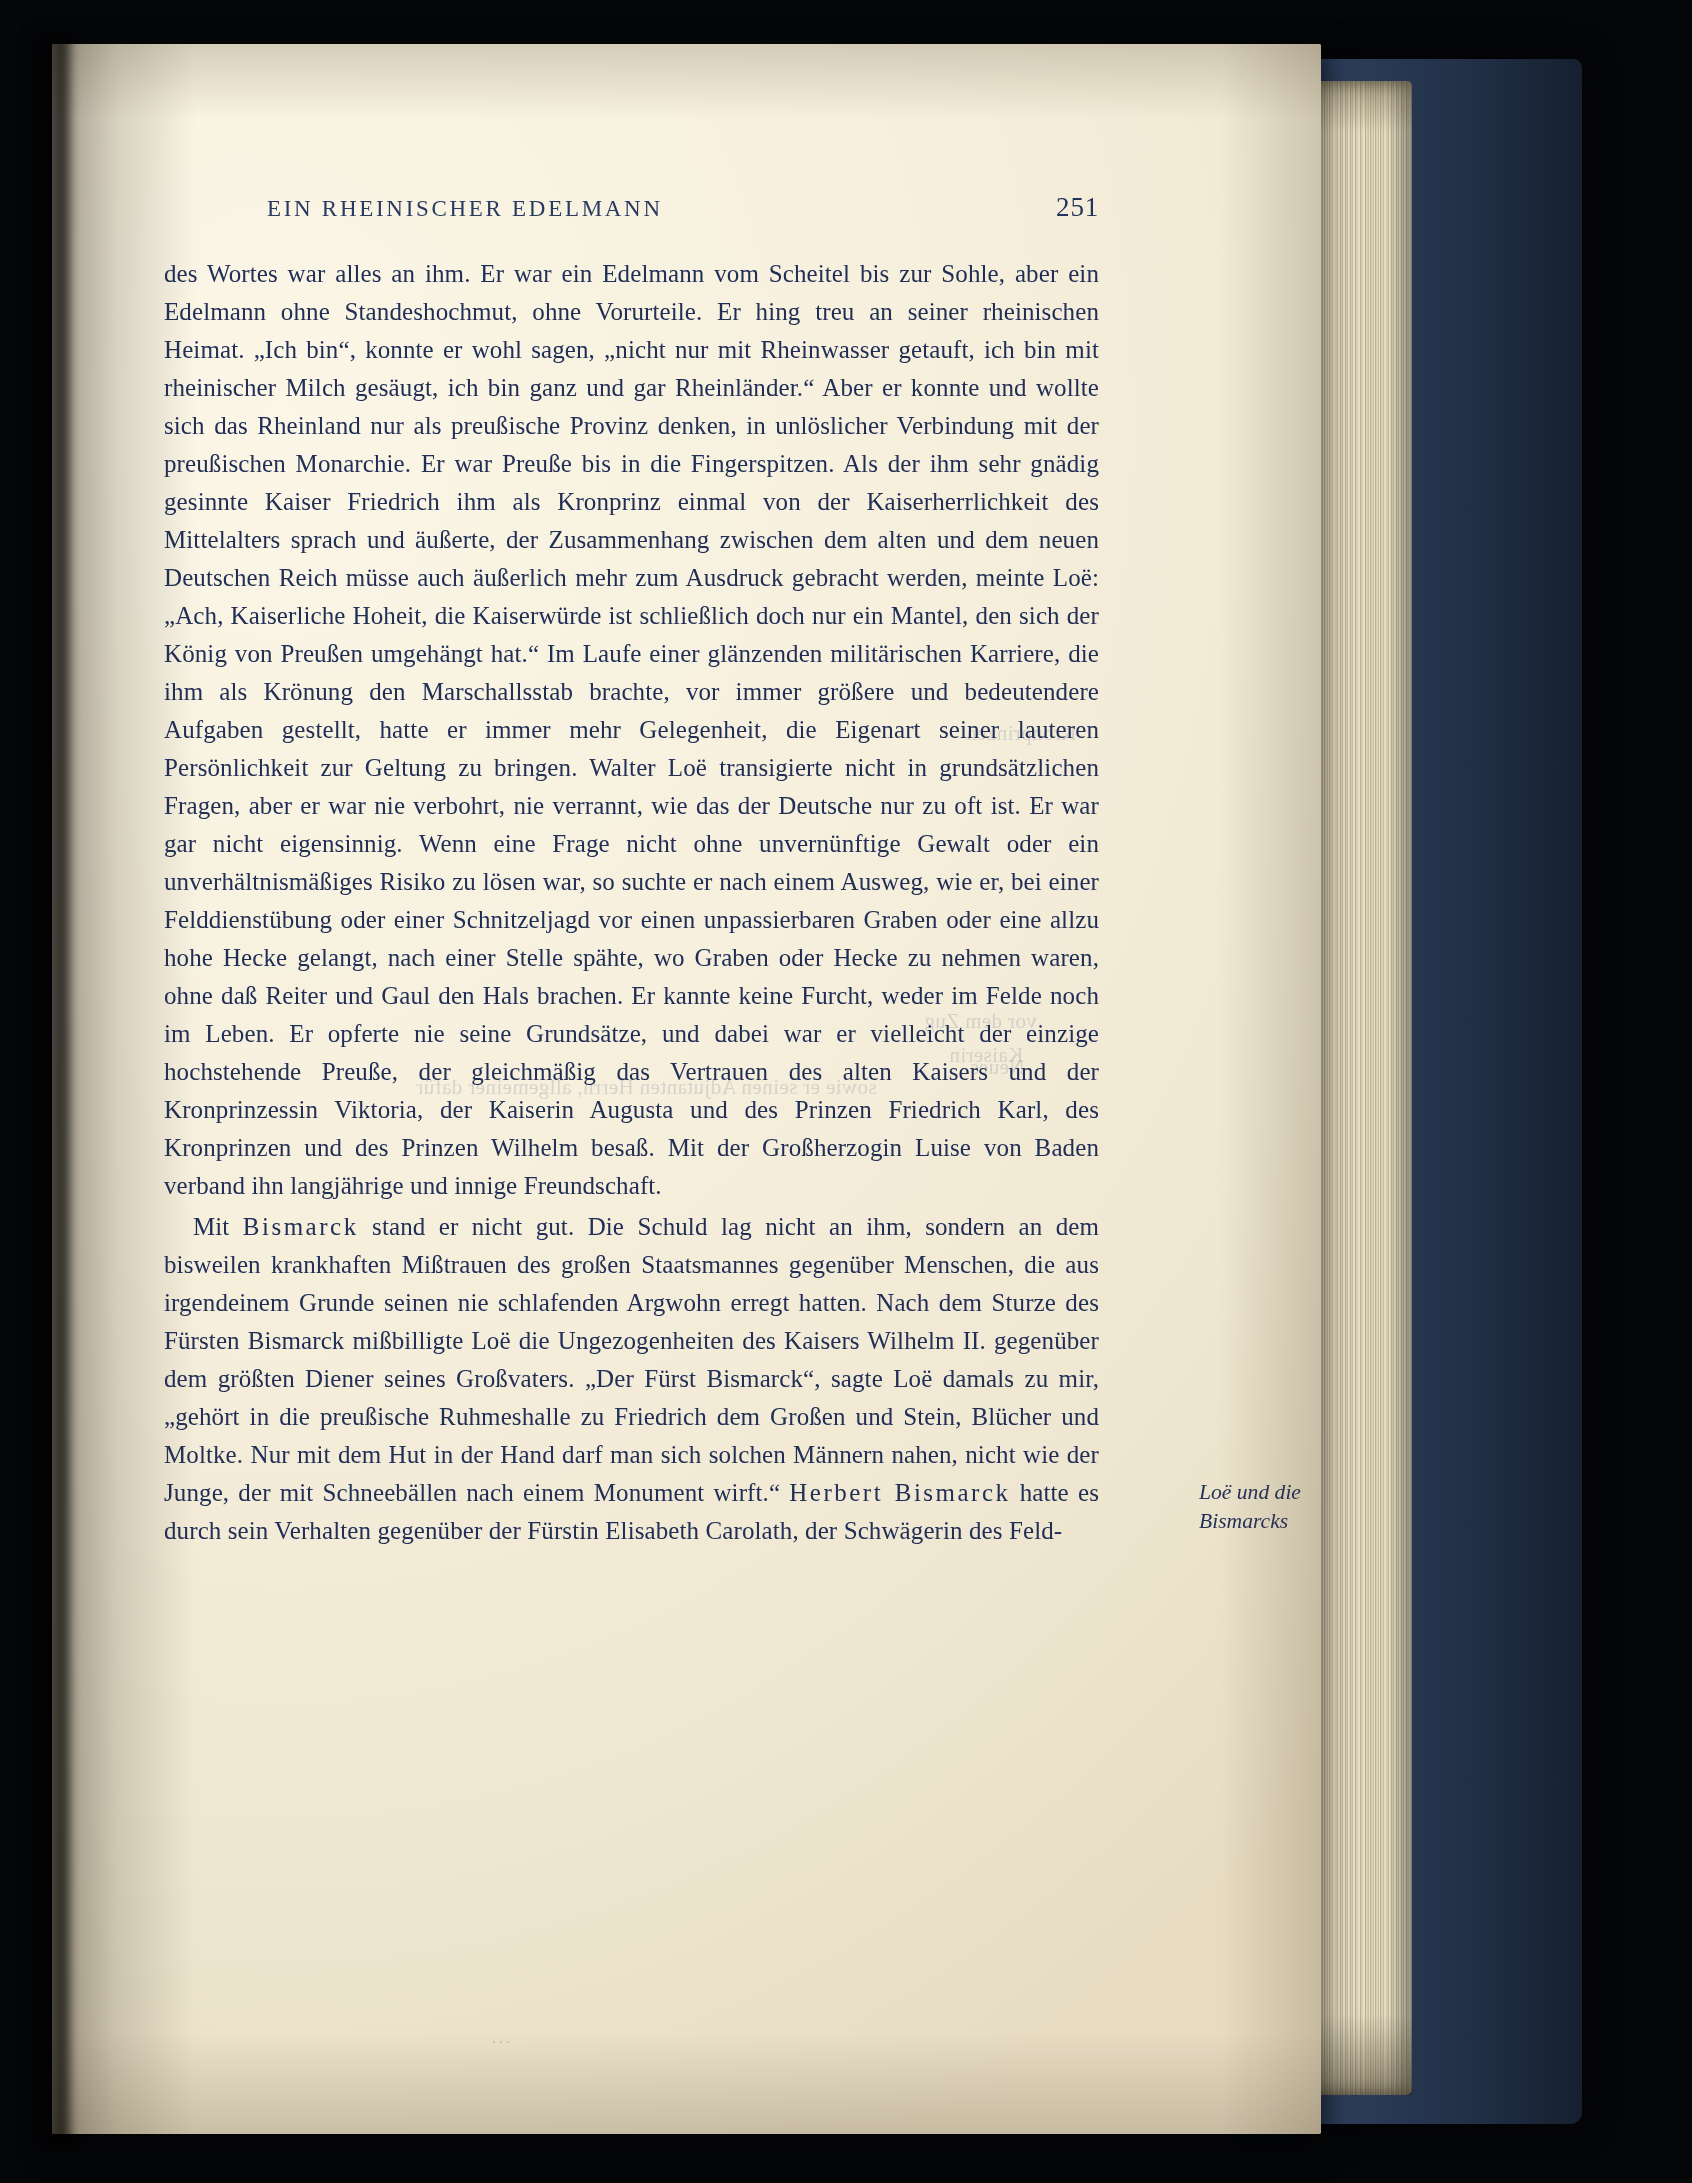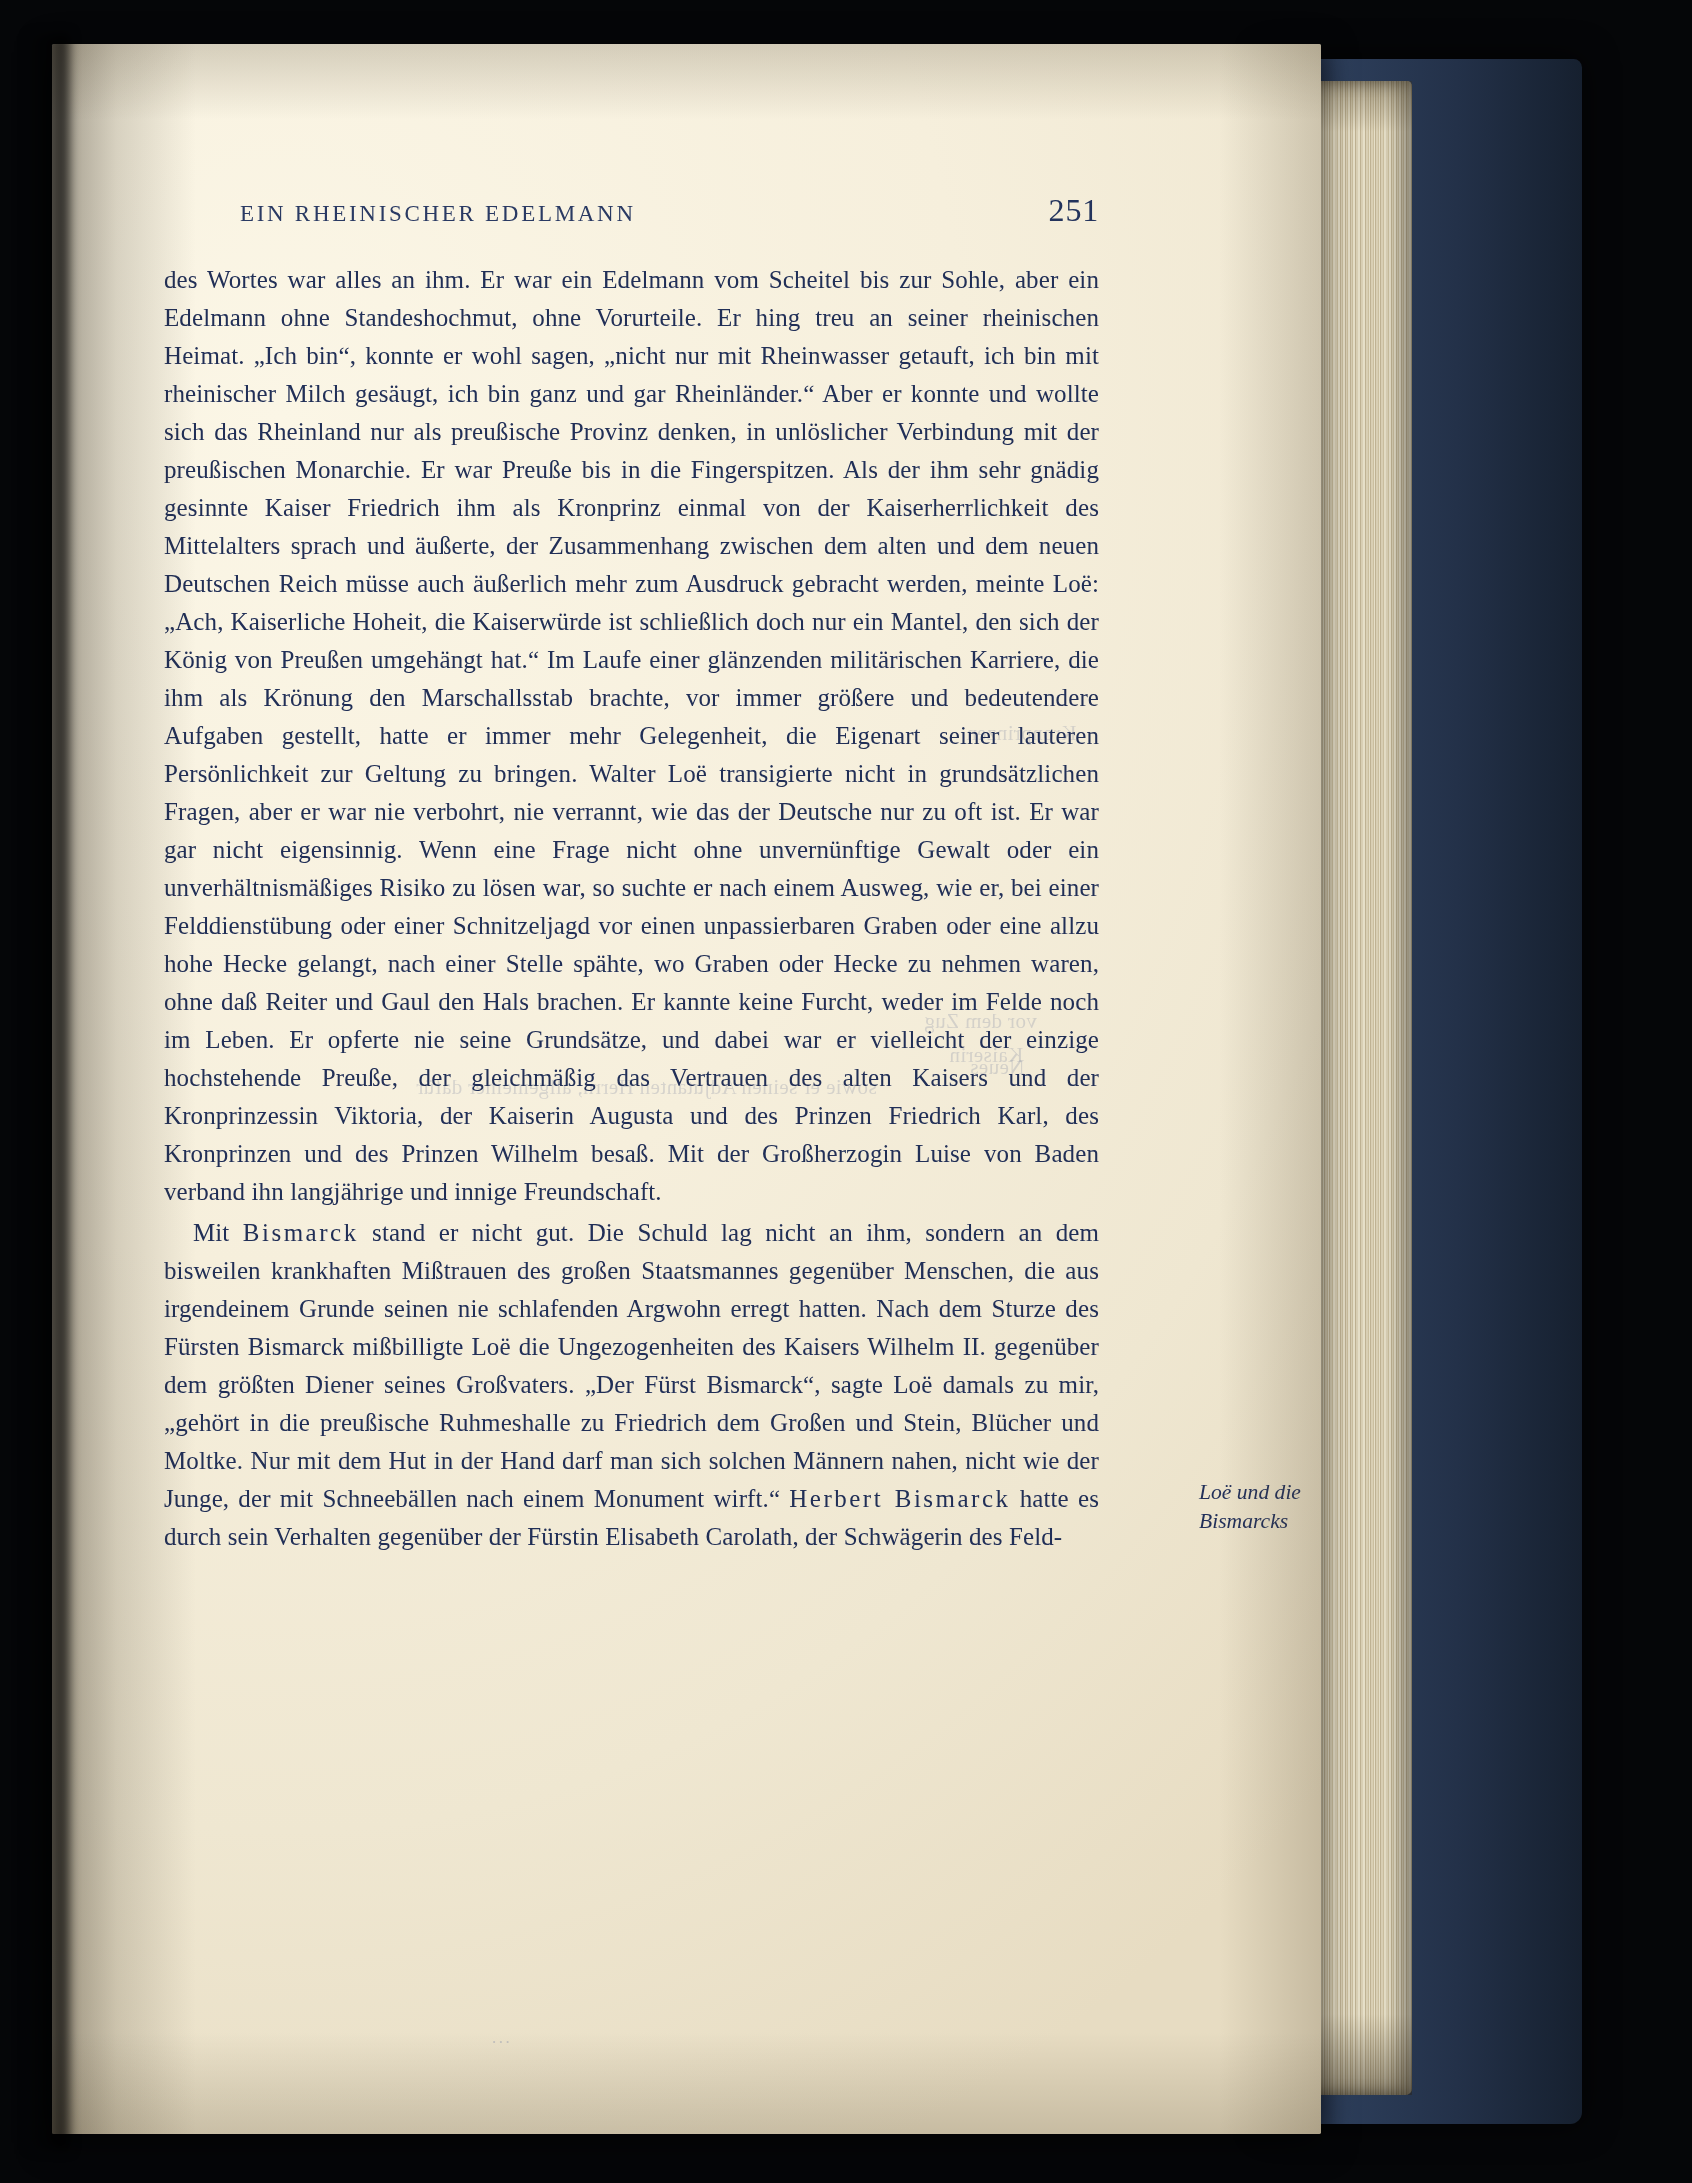--- a/index.html
+++ b/index.html
@@ -143,24 +143,24 @@
     display: flex;
     align-items: baseline;
     justify-content: space-between;
     width: 935px;
     margin-bottom: 32px;
   }
   .runhead-title {
     font-size: 23px;
     letter-spacing: 2.7px;
     color: #2a3a63;
-    margin-left: 76px;
+    margin-left: 103px;
   }
   .runhead-folio {
-    font-size: 32px;
+    font-size: 27px;
     color: #23335c;
     letter-spacing: 0.8px;
   }
 
   .body-text {
     width: 935px;
     font-size: 25px;
     line-height: 38px;
     color: #212f57;
     text-align: justify;

